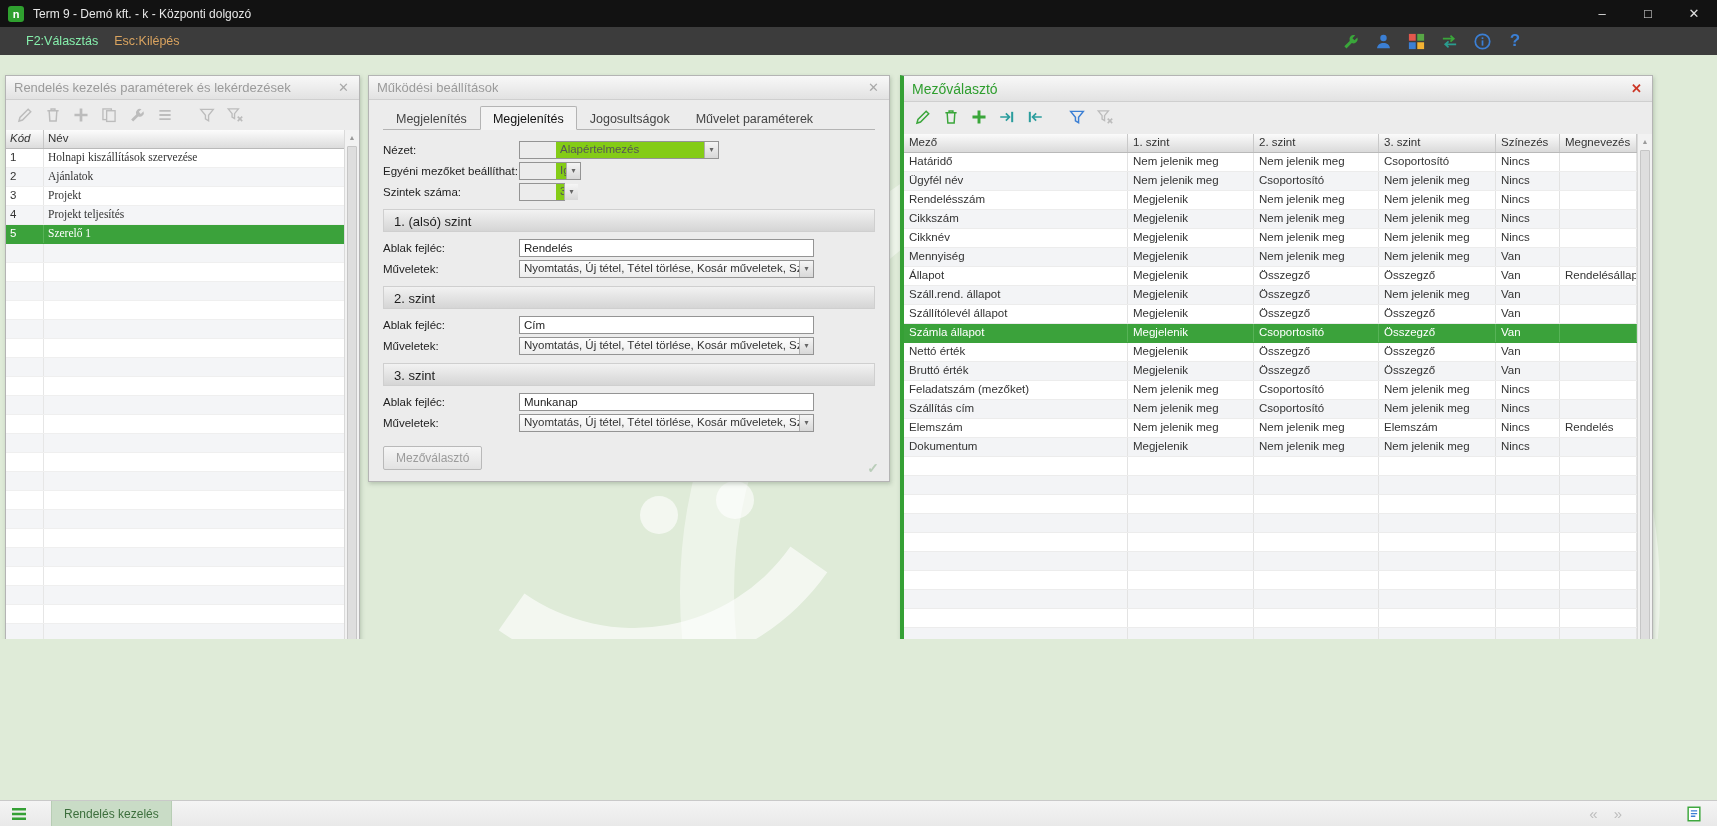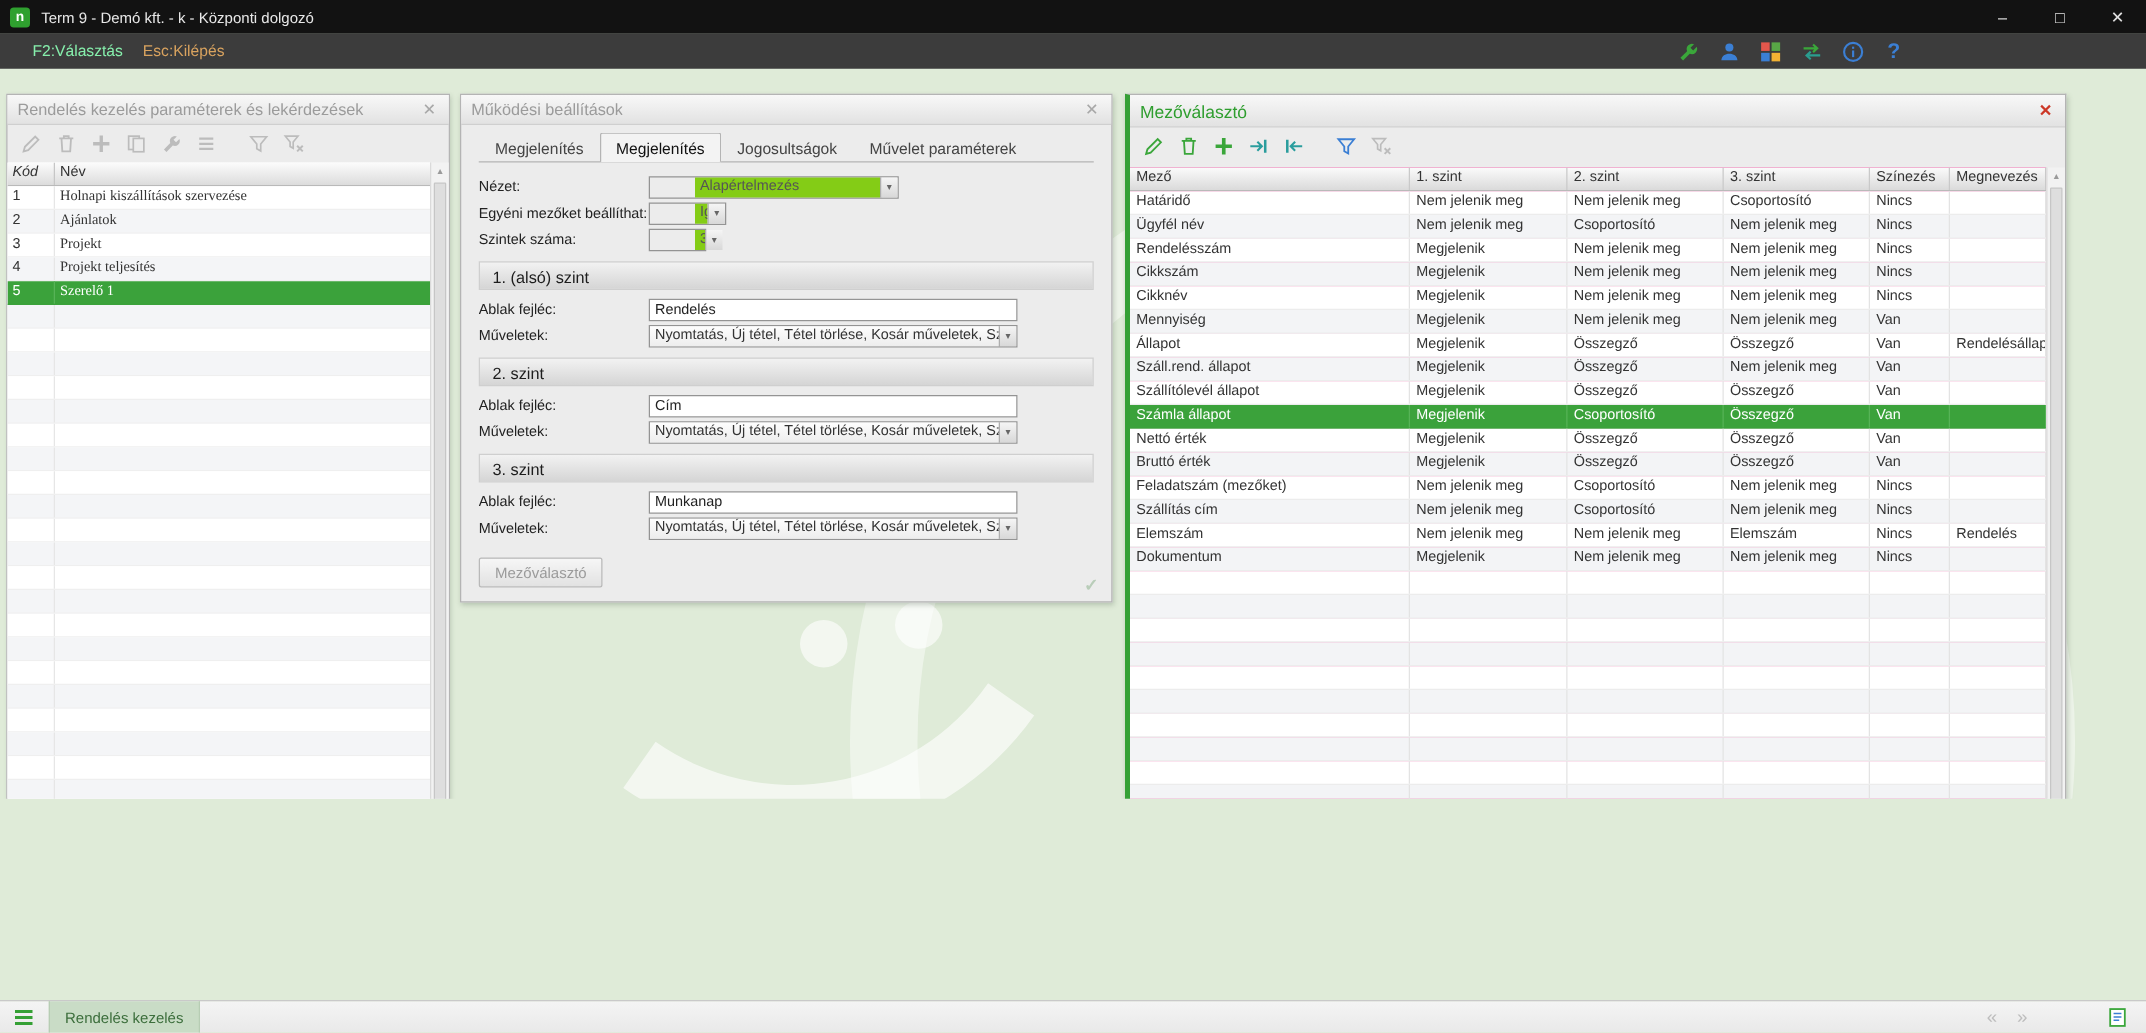--- a/index.html
+++ b/index.html
@@ -103,21 +103,21 @@
   .frow2.sel { background: #3ba23b; color: #fff; border-bottom-color: #3ba23b; }
   .fc { padding: 2px 5px; border-right: 1px solid #e3e3e3; white-space: nowrap; overflow: hidden; flex: none; }
   .frow2.sel .fc { border-right-color: #57b357; }
   .fc0 { width: 224px; } .fc1 { width: 126px; } .fc2 { width: 125px; } .fc3 { width: 117px; } .fc4 { width: 64px; } .fc5 { flex: 1 !important; width: auto; }
   .vscroll.rv { right: 0; top: 58px; bottom: 38px; }
   .right-check { position: absolute; right: 0; bottom: 16px; width: 15px; height: 16px; display: flex; align-items: center; justify-content: center; color: #2fa02f; font-weight: bold; font-size: 13px; }
 
   
   .statusbar { position: absolute; left: 0; top: 800px; width: 100%; height: 26px; background: linear-gradient(#f4f4f4, #e9e9e9); border-top: 1px solid #c9c9c9; display: flex; align-items: center; z-index: 10; }
   .sb-menu { margin-left: 9px; display: flex; align-items: center; }
-  .sb-tab { margin-left: 10px; height: 26px; line-height: 26px; padding: 0 12px; background: #c9dcc6; color: #3c6e3c; font-size: 12px; border-left: 1px solid #b7cdb4; border-right: 1px solid #b7cdb4; }
+  .sb-tab { margin-left: 22px; height: 26px; line-height: 26px; padding: 0 12px; background: #c9dcc6; color: #3c6e3c; font-size: 12px; border-left: 1px solid #b7cdb4; border-right: 1px solid #b7cdb4; }
   .sb-nav { position: absolute; right: 95px; display: flex; gap: 16px; color: #bdbdbd; font-size: 15px; }
   .sb-doc { position: absolute; right: 14px; display: flex; align-items: center; }
 </style>
 </head>
 <body>
 
 <div class="screen">
 
   <div class="titlebar">
     <div class="app-logo">n</div>

